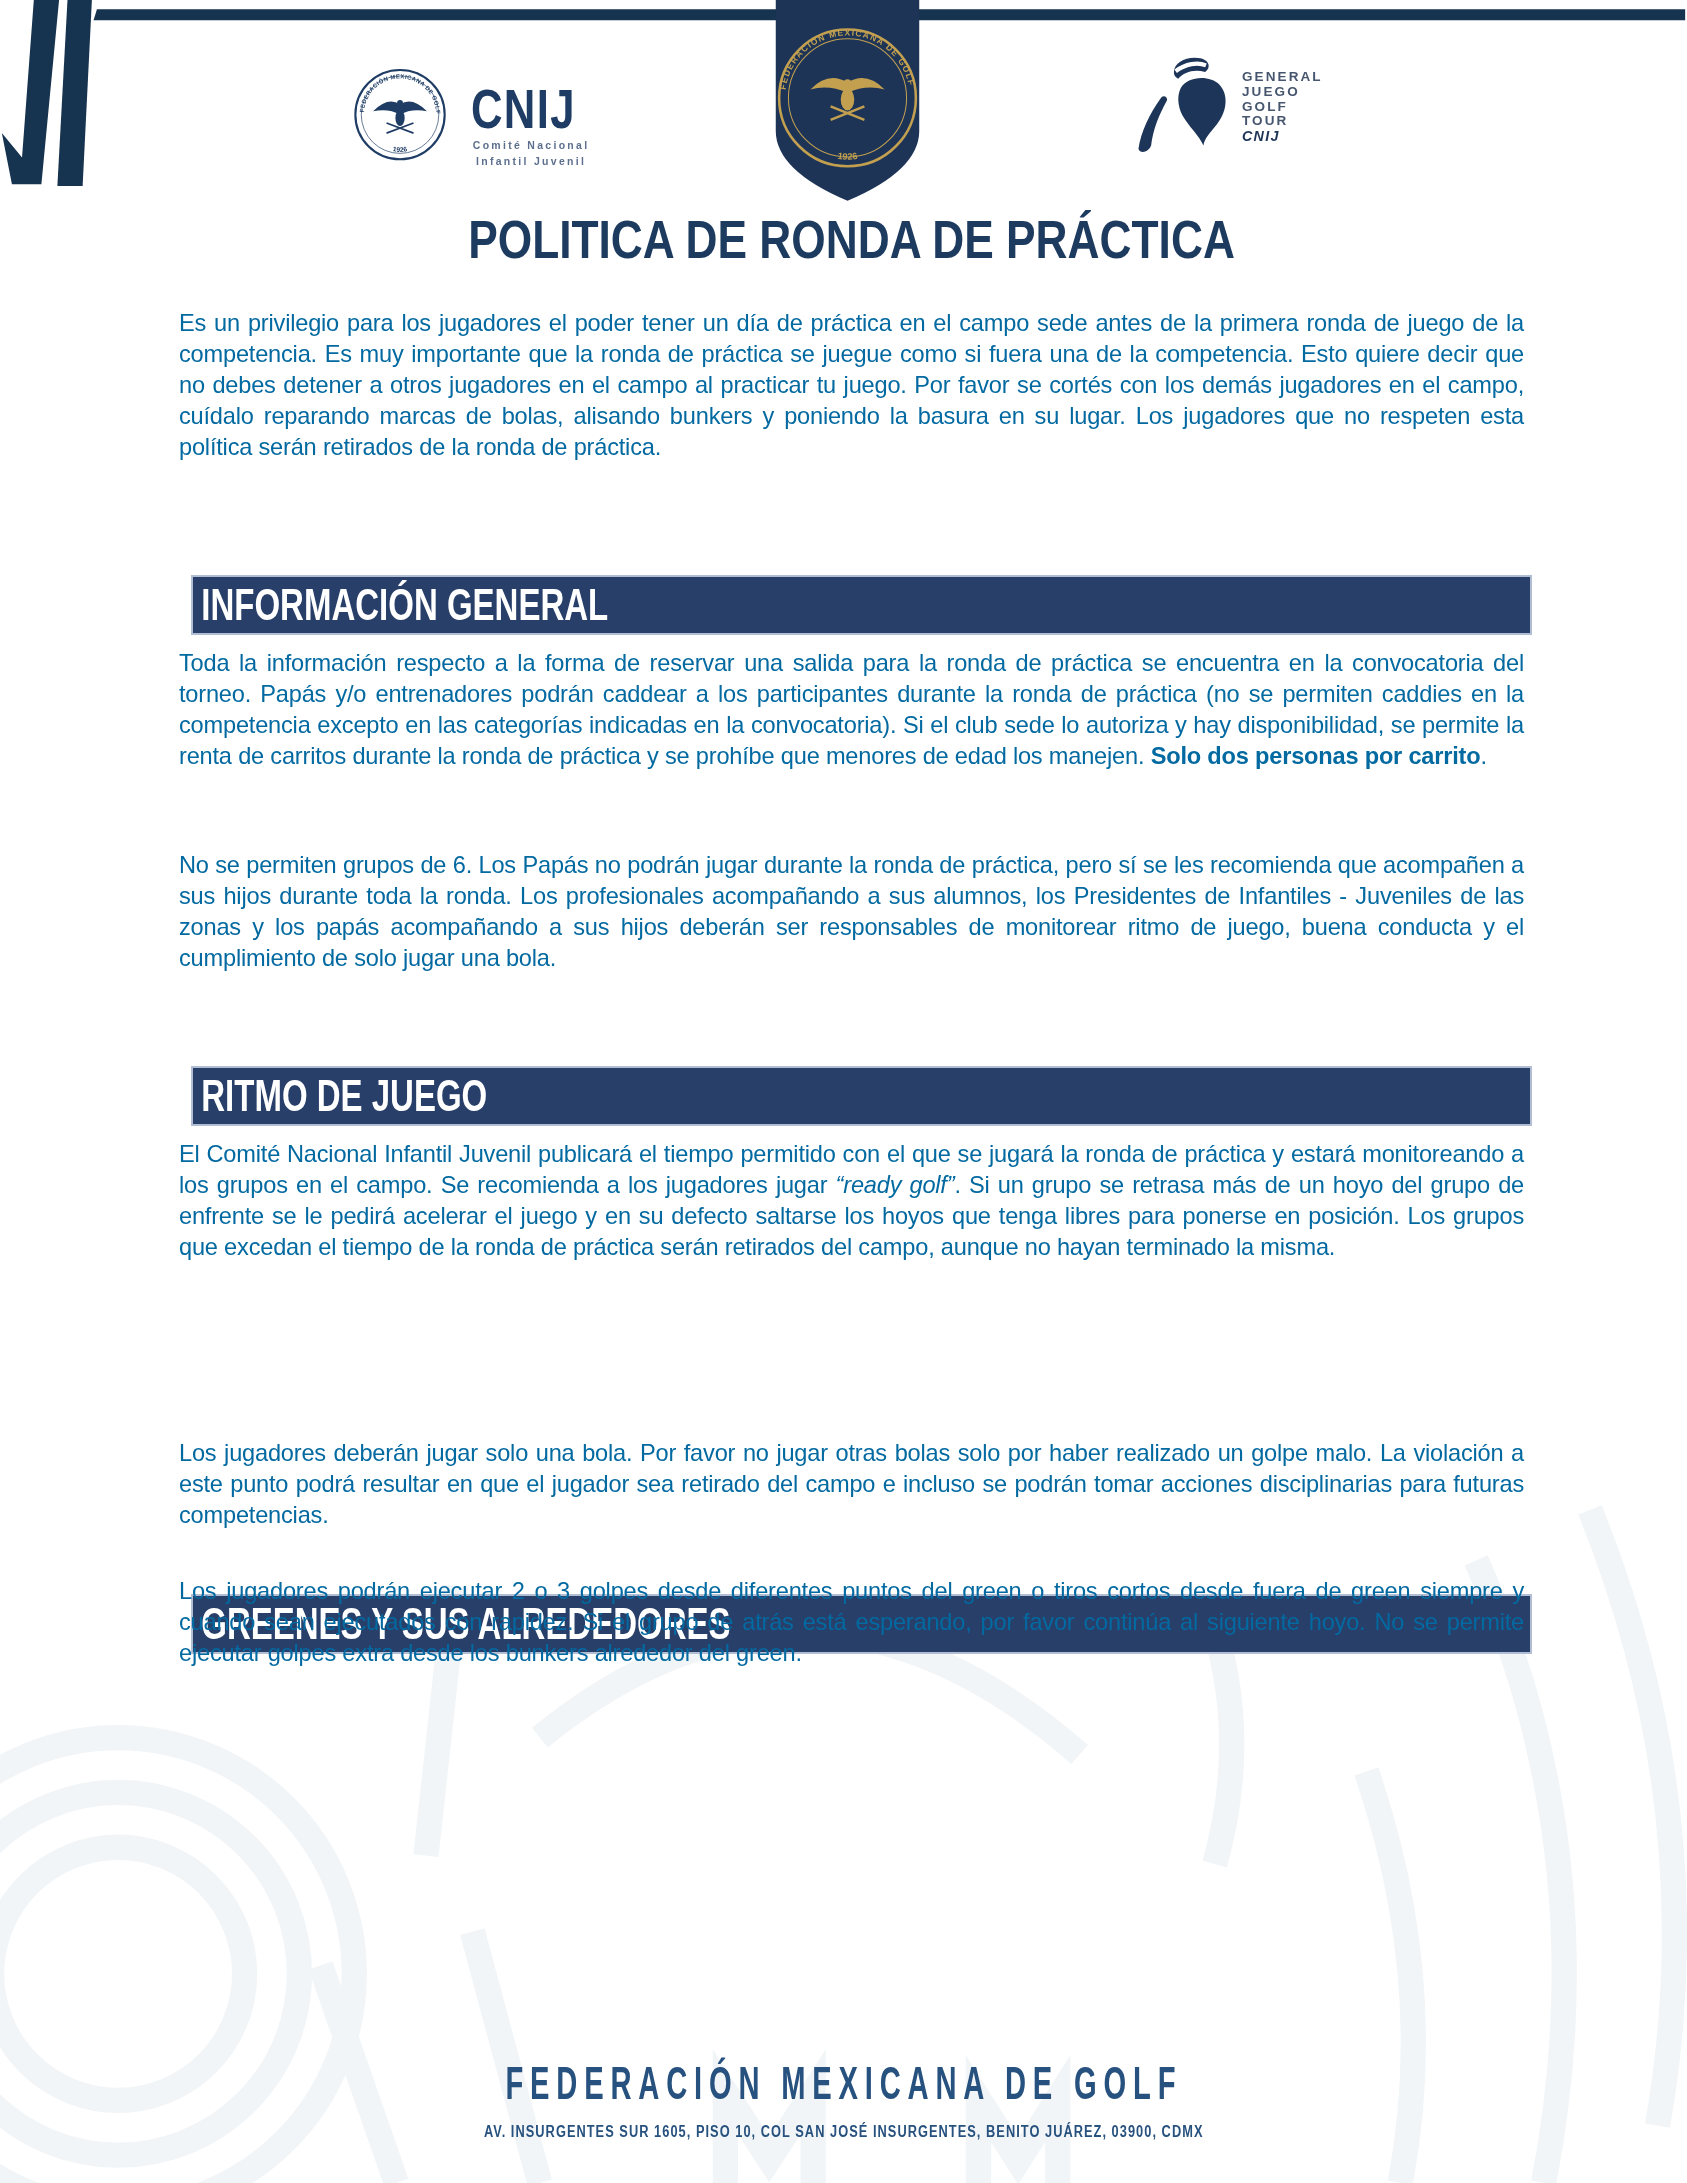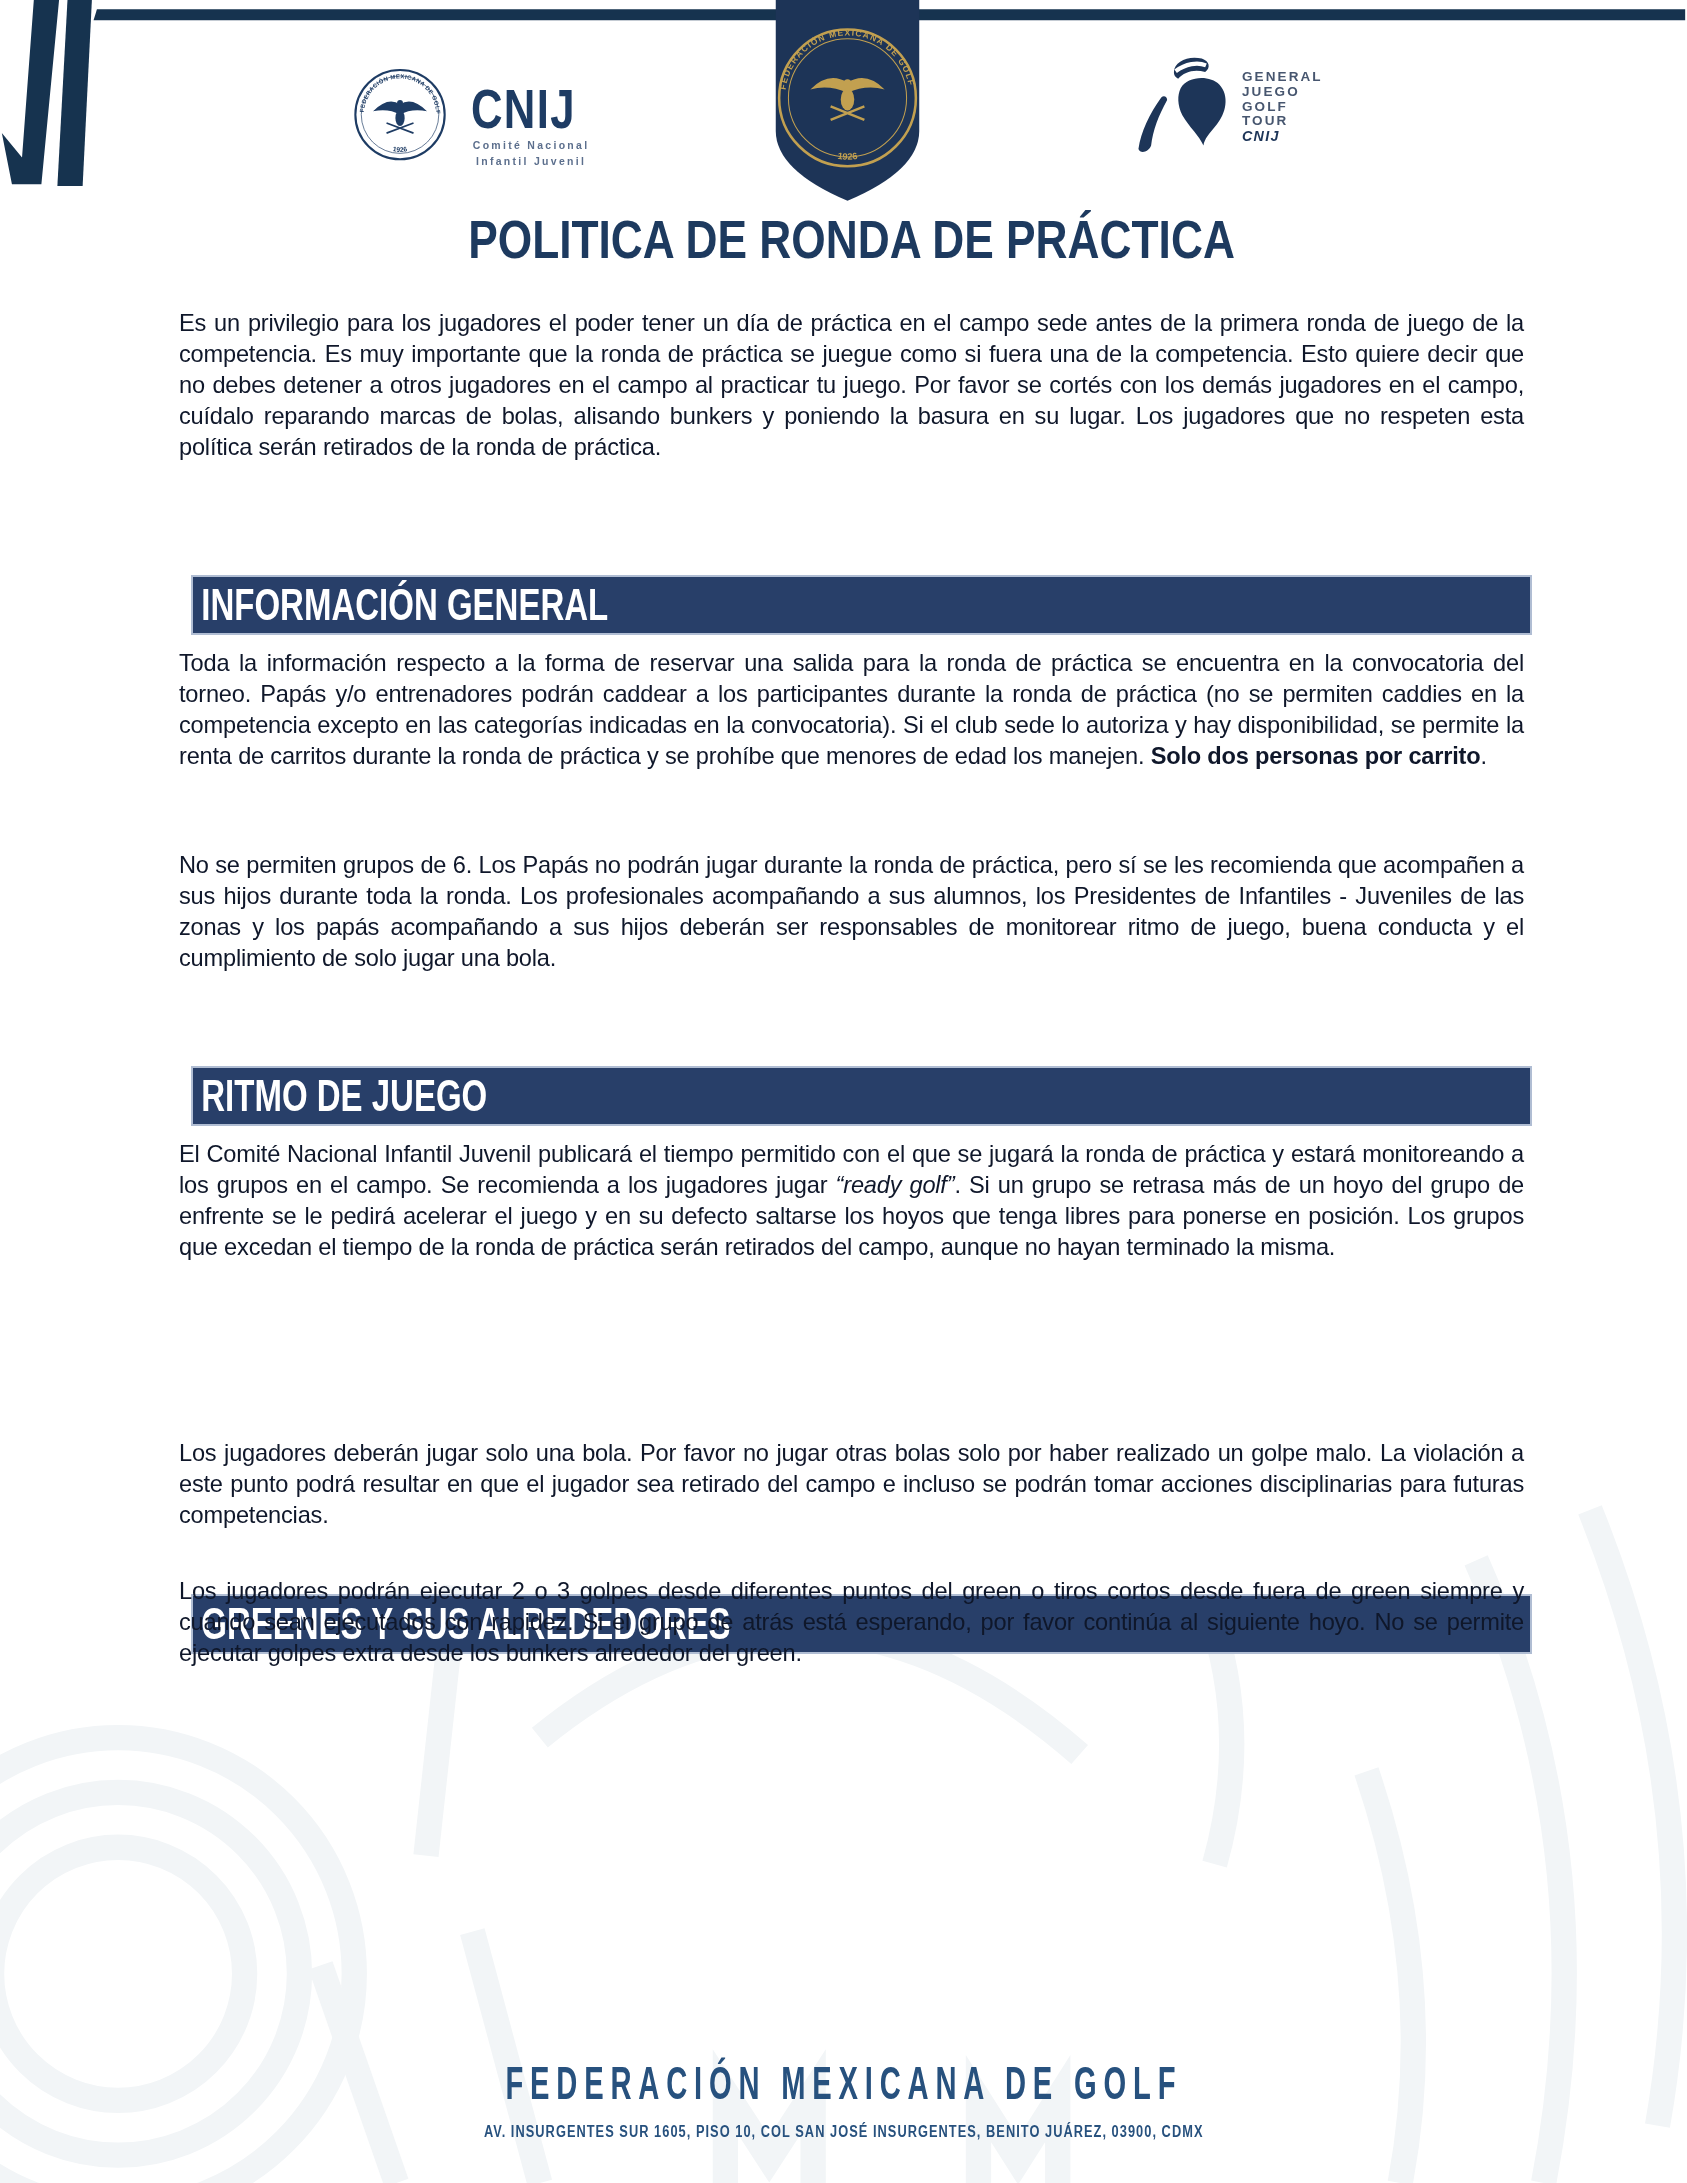--- a/index.html
+++ b/index.html
@@ -20,21 +20,21 @@
   .mjgt-icon{left:1130px;top:51px;z-index:2;}
   .mjgt-text{position:absolute;left:1242px;top:70px;z-index:2;font-size:13.5px;font-weight:bold;
         letter-spacing:2.1px;line-height:14.8px;color:#47566f;}
   .mjgt-cnij{font-size:14.3px;font-style:italic;color:#1d3558;letter-spacing:1.3px;}
   
   .title-wrap{position:absolute;left:179px;top:208px;width:1345px;text-align:center;z-index:2;}
   .title{display:inline-block;transform:scaleX(.82);transform-origin:center;font-size:54px;
         font-weight:bold;color:#1d3a5f;white-space:nowrap;}
   
   .body{position:absolute;left:179px;width:1345px;margin:0;z-index:2;font-size:23.6px;line-height:31px;
-        text-align:justify;color:#0f172a;letter-spacing:-0.2px;}
+        text-align:justify;color:#0369a1;letter-spacing:-0.2px;}
   .secbox{position:absolute;left:179px;width:1337px;height:56px;background:#283f69;
         border:2.5px solid #b0bdd3;z-index:2;margin-left:12px;}
   .sechead{display:inline-block;transform:scaleX(.75);transform-origin:left center;font-size:44px;
         font-weight:bold;color:#ffffff;line-height:56px;padding-left:11px;white-space:nowrap;}
   
   .footer{position:absolute;left:0;top:2055px;width:1687px;text-align:center;z-index:2;color:#27517e;}
   .footer-org{display:inline-block;transform:scaleX(.62);transform-origin:center;font-size:47px;
         font-weight:bold;letter-spacing:11px;white-space:nowrap;}
   .footer-addr{display:block;margin-top:13px;}
   .footer-addr span{display:inline-block;transform:scaleX(.8);transform-origin:center;font-size:16px;

